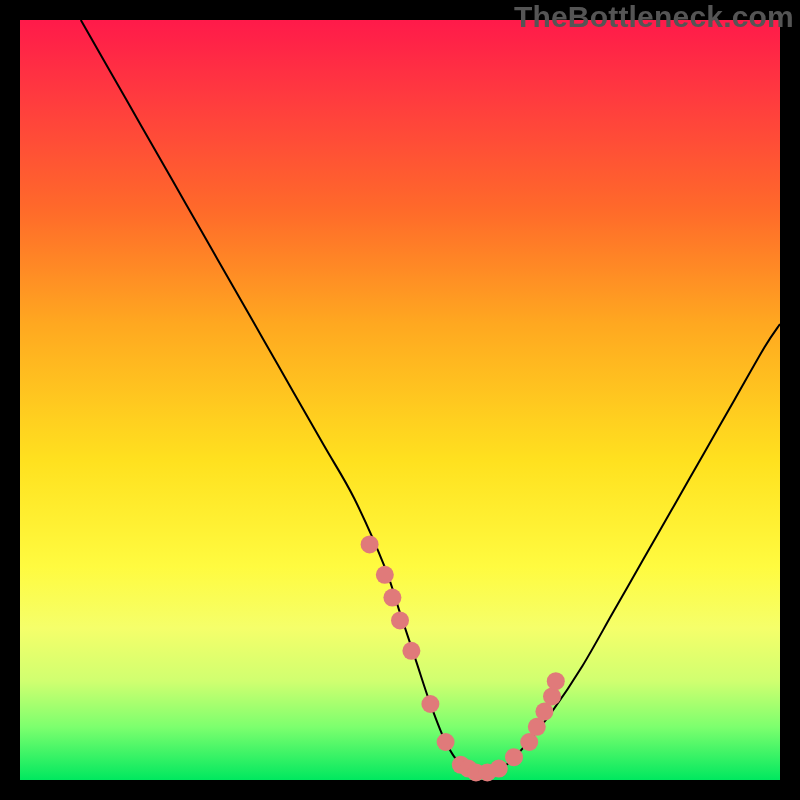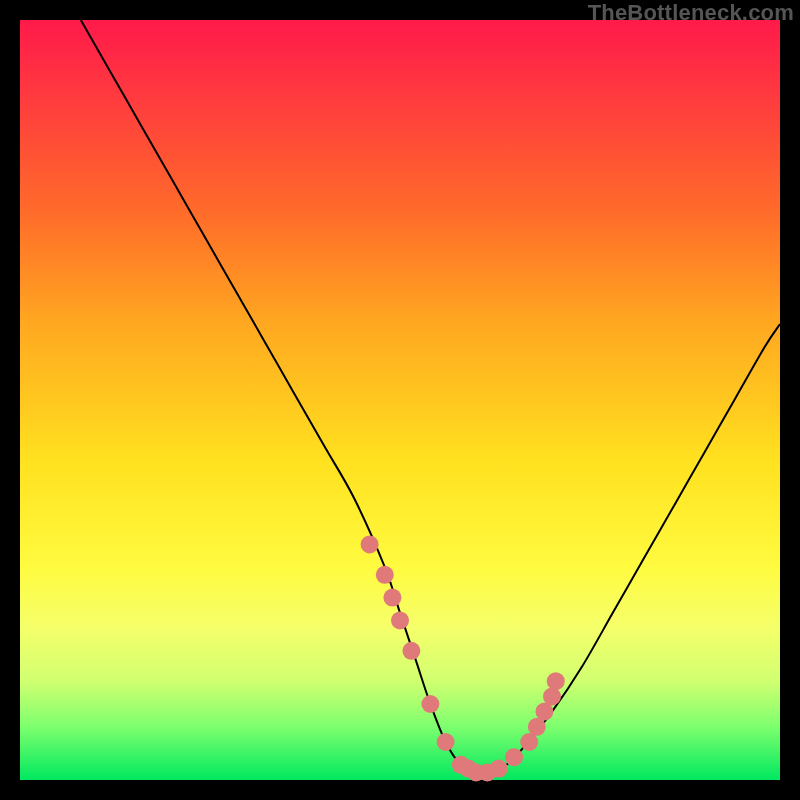--- a/index.html
+++ b/index.html
@@ -37,21 +37,21 @@
       #d0ff70 87%,
       #7dff6e 93%,
       #00e85f 100%
     );
   }
   .watermark {
     position: absolute;
     top: 0px;
     right: 6px;
     color: #555;
-    font-size: 22px;
+    font-size: 30px;
     font-weight: 600;
     letter-spacing: 0.2px;
     user-select: none;
   }
   svg.curve {
     position: absolute;
     left: 0;
     top: 0;
     width: 760px;
     height: 760px;

